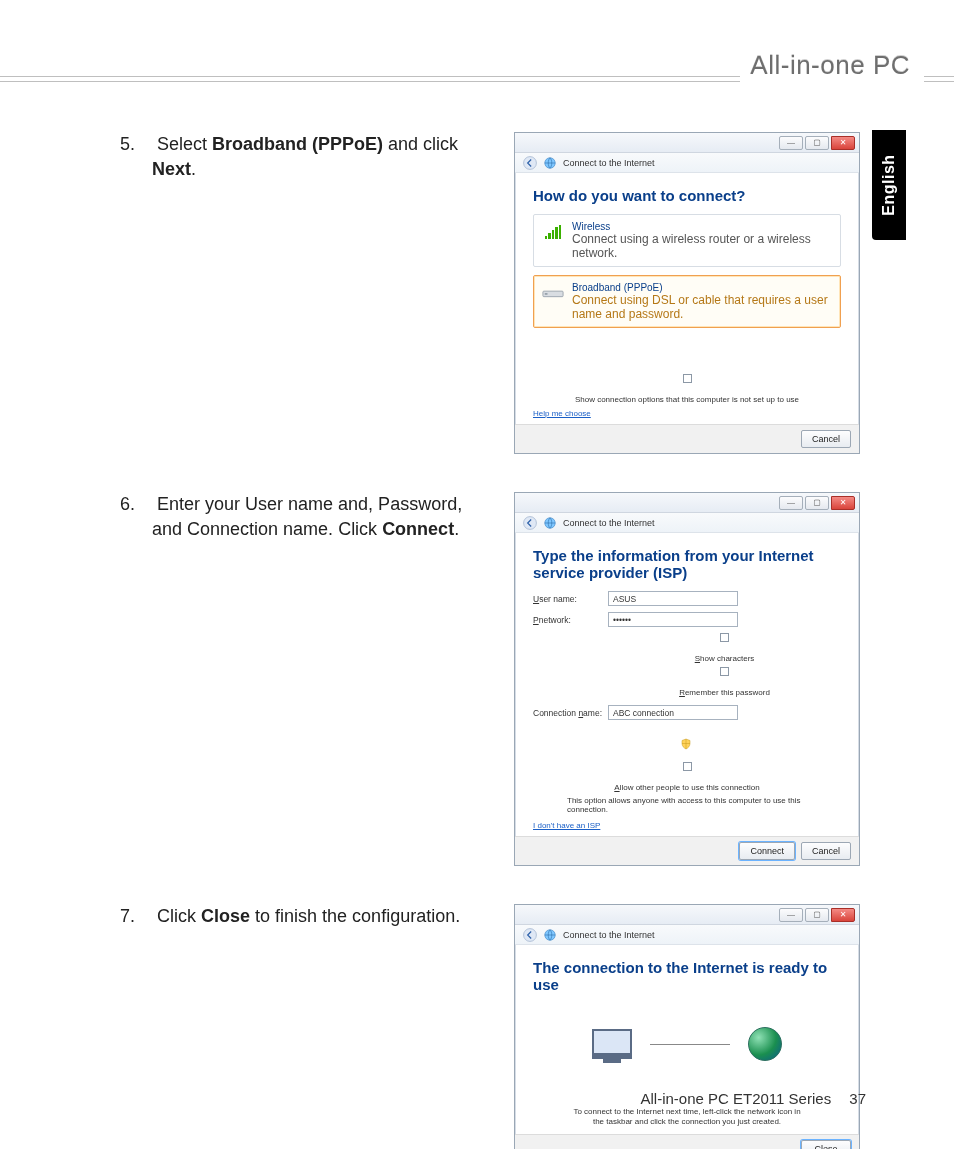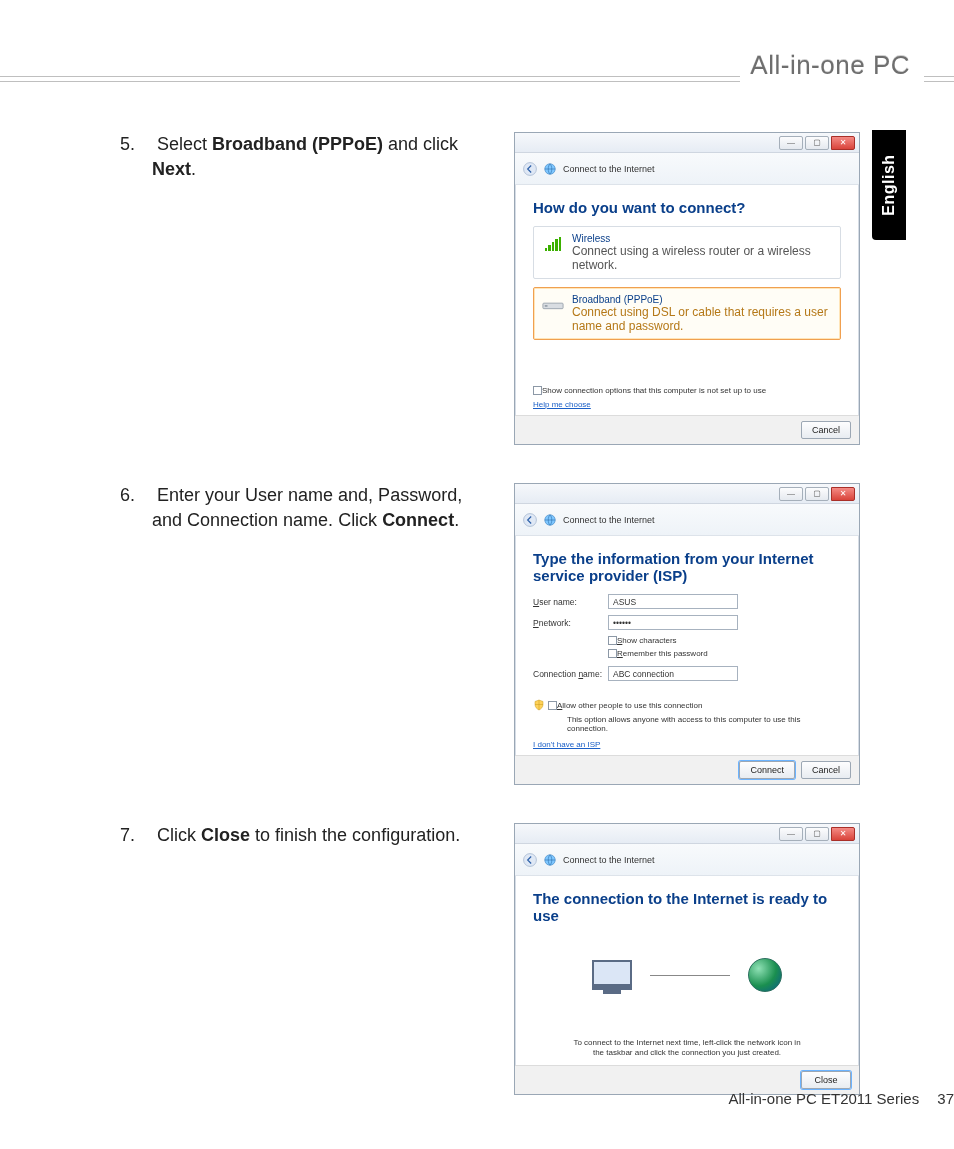--- a/index.html
+++ b/index.html
@@ -34,21 +34,21 @@
   .lang-tab {
     position: absolute; right: 48px; top: 130px; width: 34px; height: 110px;
     background: #000; color: #fff; display:flex; align-items:center; justify-content:center;
     border-radius: 0 0 0 4px;
   }
   .lang-tab span {
     transform: rotate(-90deg); font-weight: 600; font-size: 16px; letter-spacing:.5px;
   }
   .footer {
     position: absolute; left: 0; right: 0; bottom: 42px;
-    font-size: 15px; color:#333; text-align: right; 
+    font-size: 15px; color:#333; text-align: right; padding-right: 88px;
   }
   .footer .pn { margin-left: 14px; }
 
   
   .content { position:absolute; left:120px; top:132px; width:740px; }
   .row { display:flex; gap:24px; margin-bottom:38px; }
   .instr { flex:1 1 0; font-size:18px; line-height:1.4; }
   .instr .num { display:inline-block; width:32px; margin-left:-32px; }
   .instr b { font-weight:700; }
 
@@ -64,38 +64,38 @@
     border-bottom:1px solid #cfd6e0;
   }
   .wbtn {
     width:24px; height:14px; margin-left:2px; border:1px solid #a5afba;
     background: linear-gradient(#fcfcfd,#e5e9ef);
     display:inline-flex; align-items:center; justify-content:center;
     font-size:8px; color:#555; border-radius:2px;
   }
   .wbtn.close { background: linear-gradient(#f48a84,#d9443b); border-color:#a92f28; color:#fff; border-radius:0 2px 2px 0;}
   .dlg .crumb {
-    height:32px; display:flex; align-items:center; gap:6px; padding:0 8px;
+    height:20px; display:flex; align-items:center; gap:6px; padding:0 8px;
     background: linear-gradient(#f8fafc,#eef3f8); border-bottom:1px solid #dde3ea;
     color:#333;
   }
   .crumb svg { width:14px; height:14px; }
   .dlg .body { padding:10px 18px 6px; }
   .head { color:#0a3f8a; font-size:15px; margin:4px 0 10px;font-weight:bold; }
   .opt {
     border:1px solid #d7dde4; border-radius:2px; padding:6px 8px; margin-bottom:8px;
     display:flex; gap:8px; align-items:flex-start;
   }
   .opt.sel { border:1px solid #f0a050; box-shadow: inset 0 0 0 1px #ffe5b8; background:#fffdf6; }
   .opt .ic { width:22px; height:22px; flex:0 0 22px; display:flex; align-items:center; justify-content:center;}
   .opt .t1 { color:#0a3f8a; font-size:10px; }
   .opt .t2 { color:#555; font-size:12px; }
   .opt.sel .t2 { color:#b57817; }
   .link { color:#1a5fc7; text-decoration:underline; font-size:8px; display:inline-block; }
-  .chk { display:flex; align-items:center; gap:0; font-size:8px; color:#333; margin:4px 0;}
+  .chk { display:flex; align-items:center; gap:12px; font-size:8px; color:#333; margin:4px 0;flex-direction:column;}
   .chk .box { width:9px; height:9px; border:1px solid #8c98a6; background:#fff; }
   .dlg .foot {
     background:#f1f1f1; border-top:1px solid #dcdcdc; padding:5px 8px;
     display:flex; justify-content:flex-end; gap:6px;
   }
   .btn {
     min-width:50px; height:18px; padding:0 10px; font-size:9px;
     border:1px solid #9ca7b4; border-radius:2px;
     background:linear-gradient(#fdfdfe,#e8ecf1);
     display:inline-flex; align-items:center; justify-content:center; color:#222;

